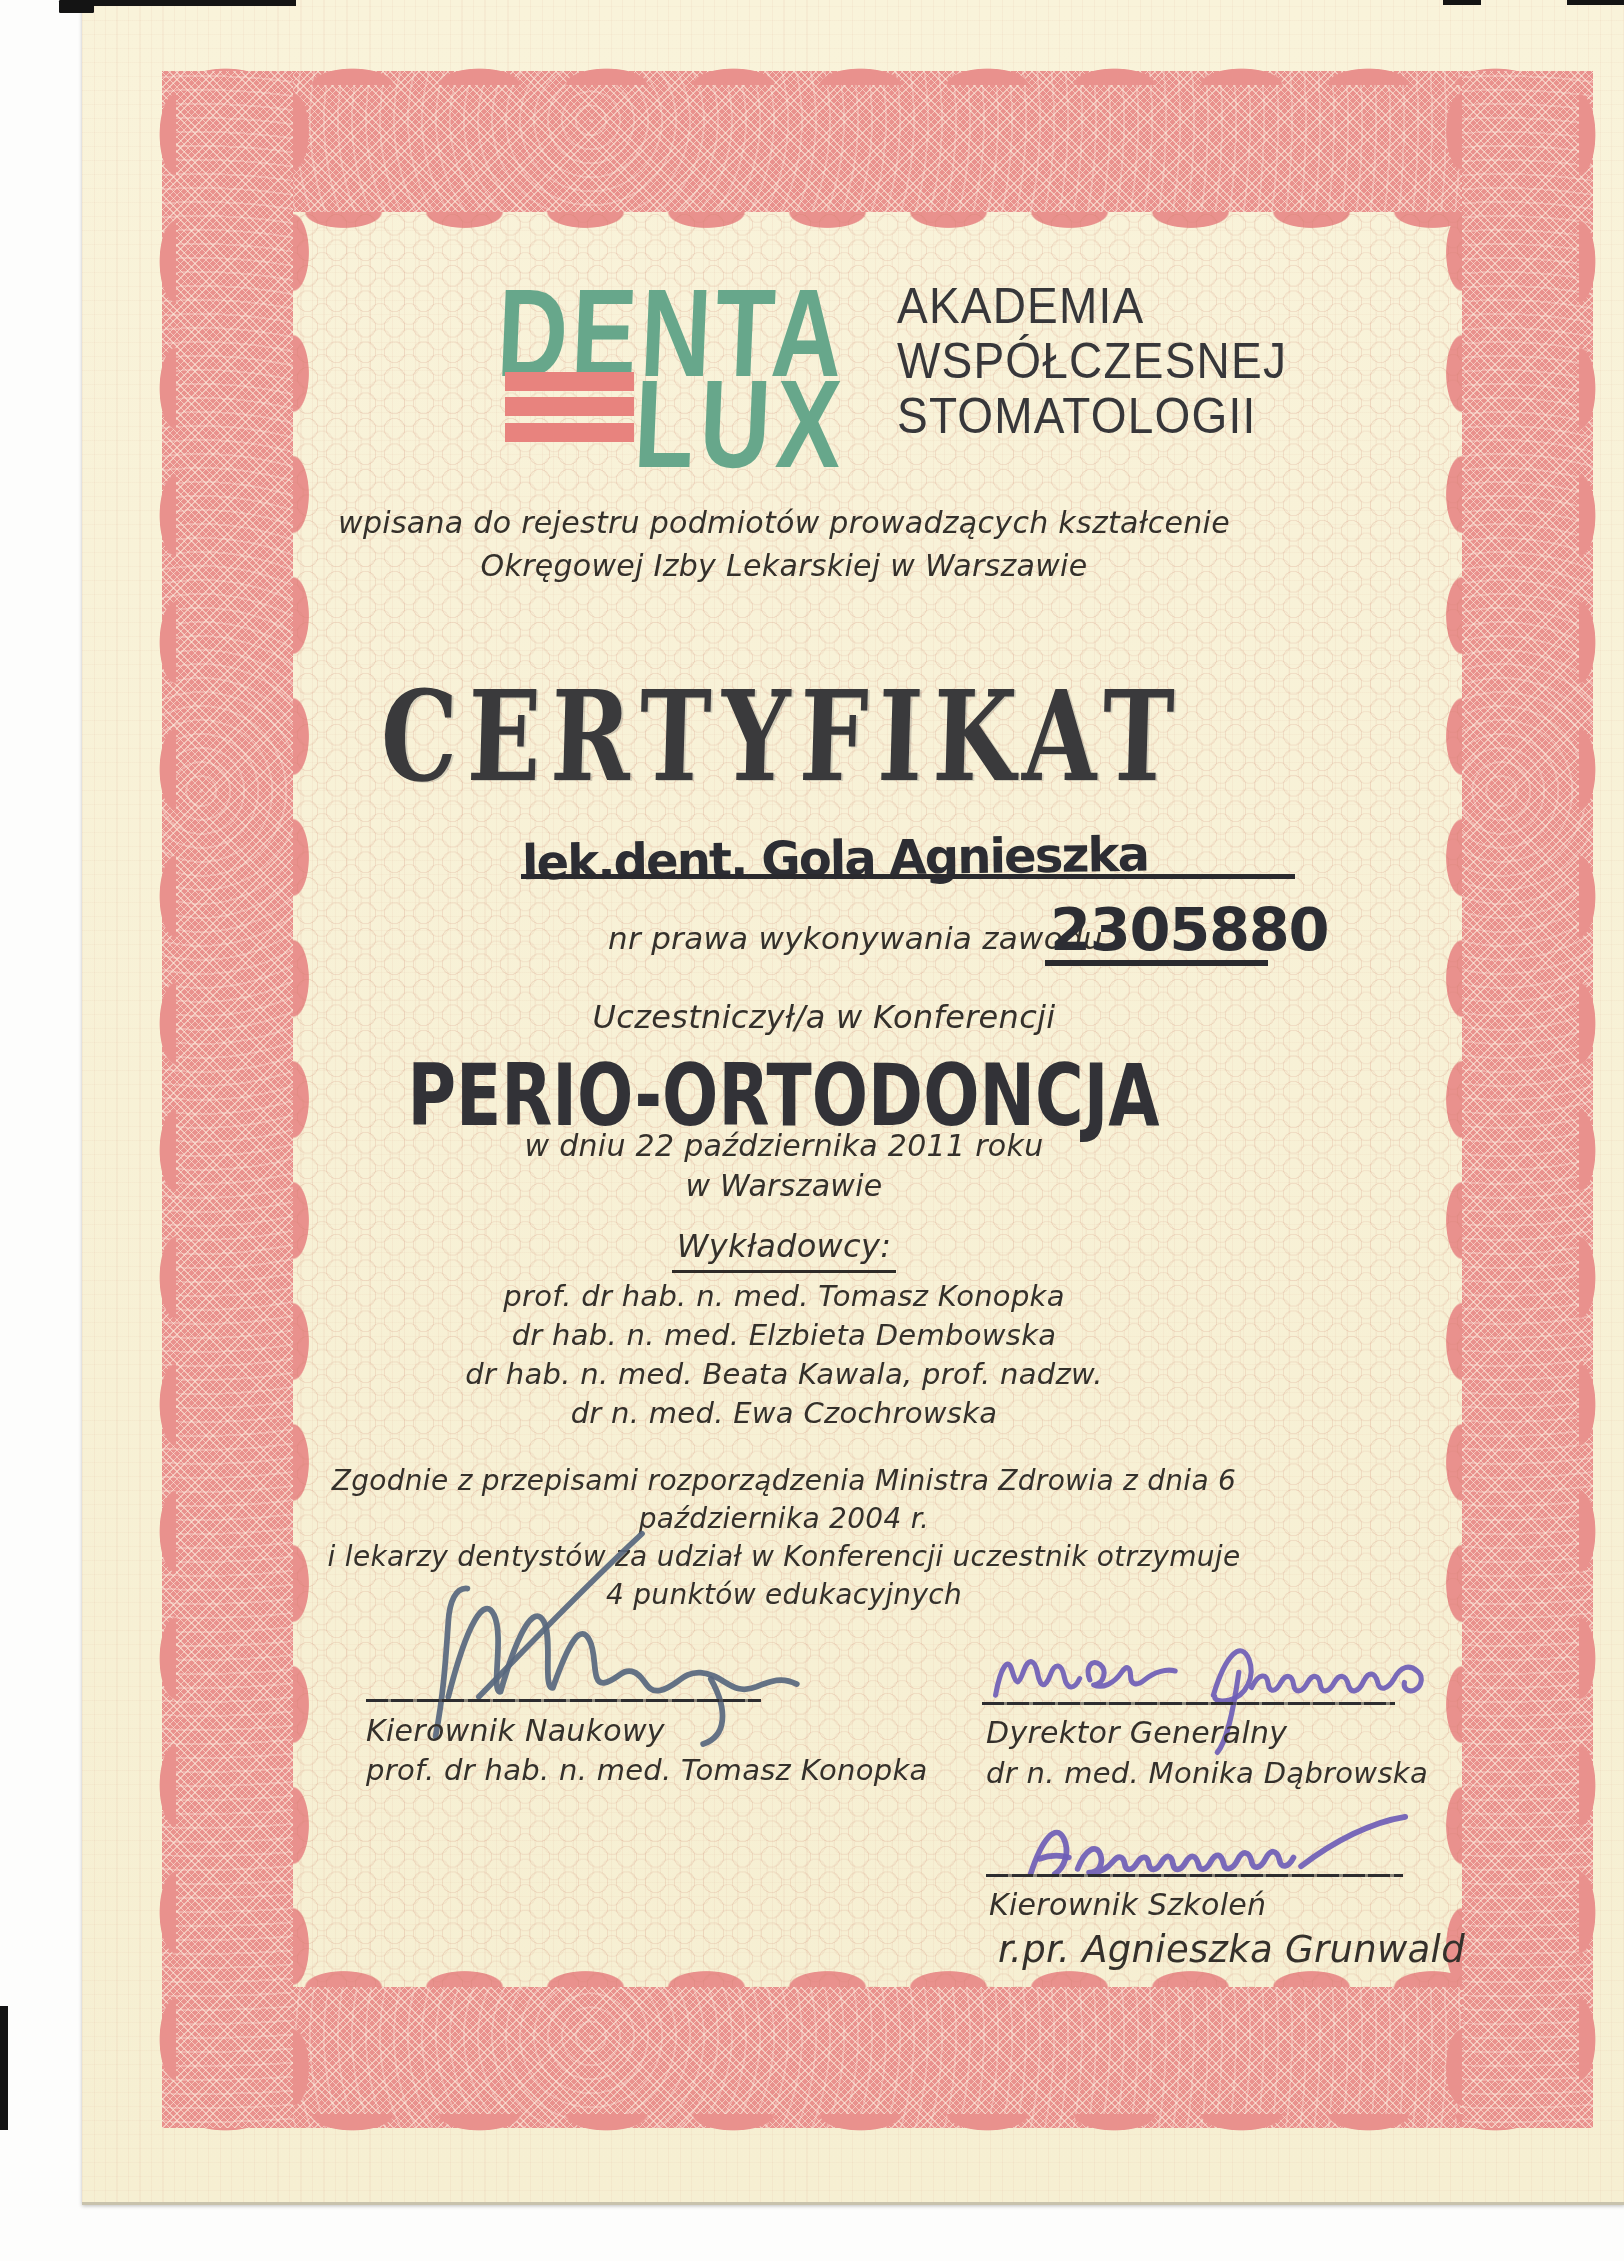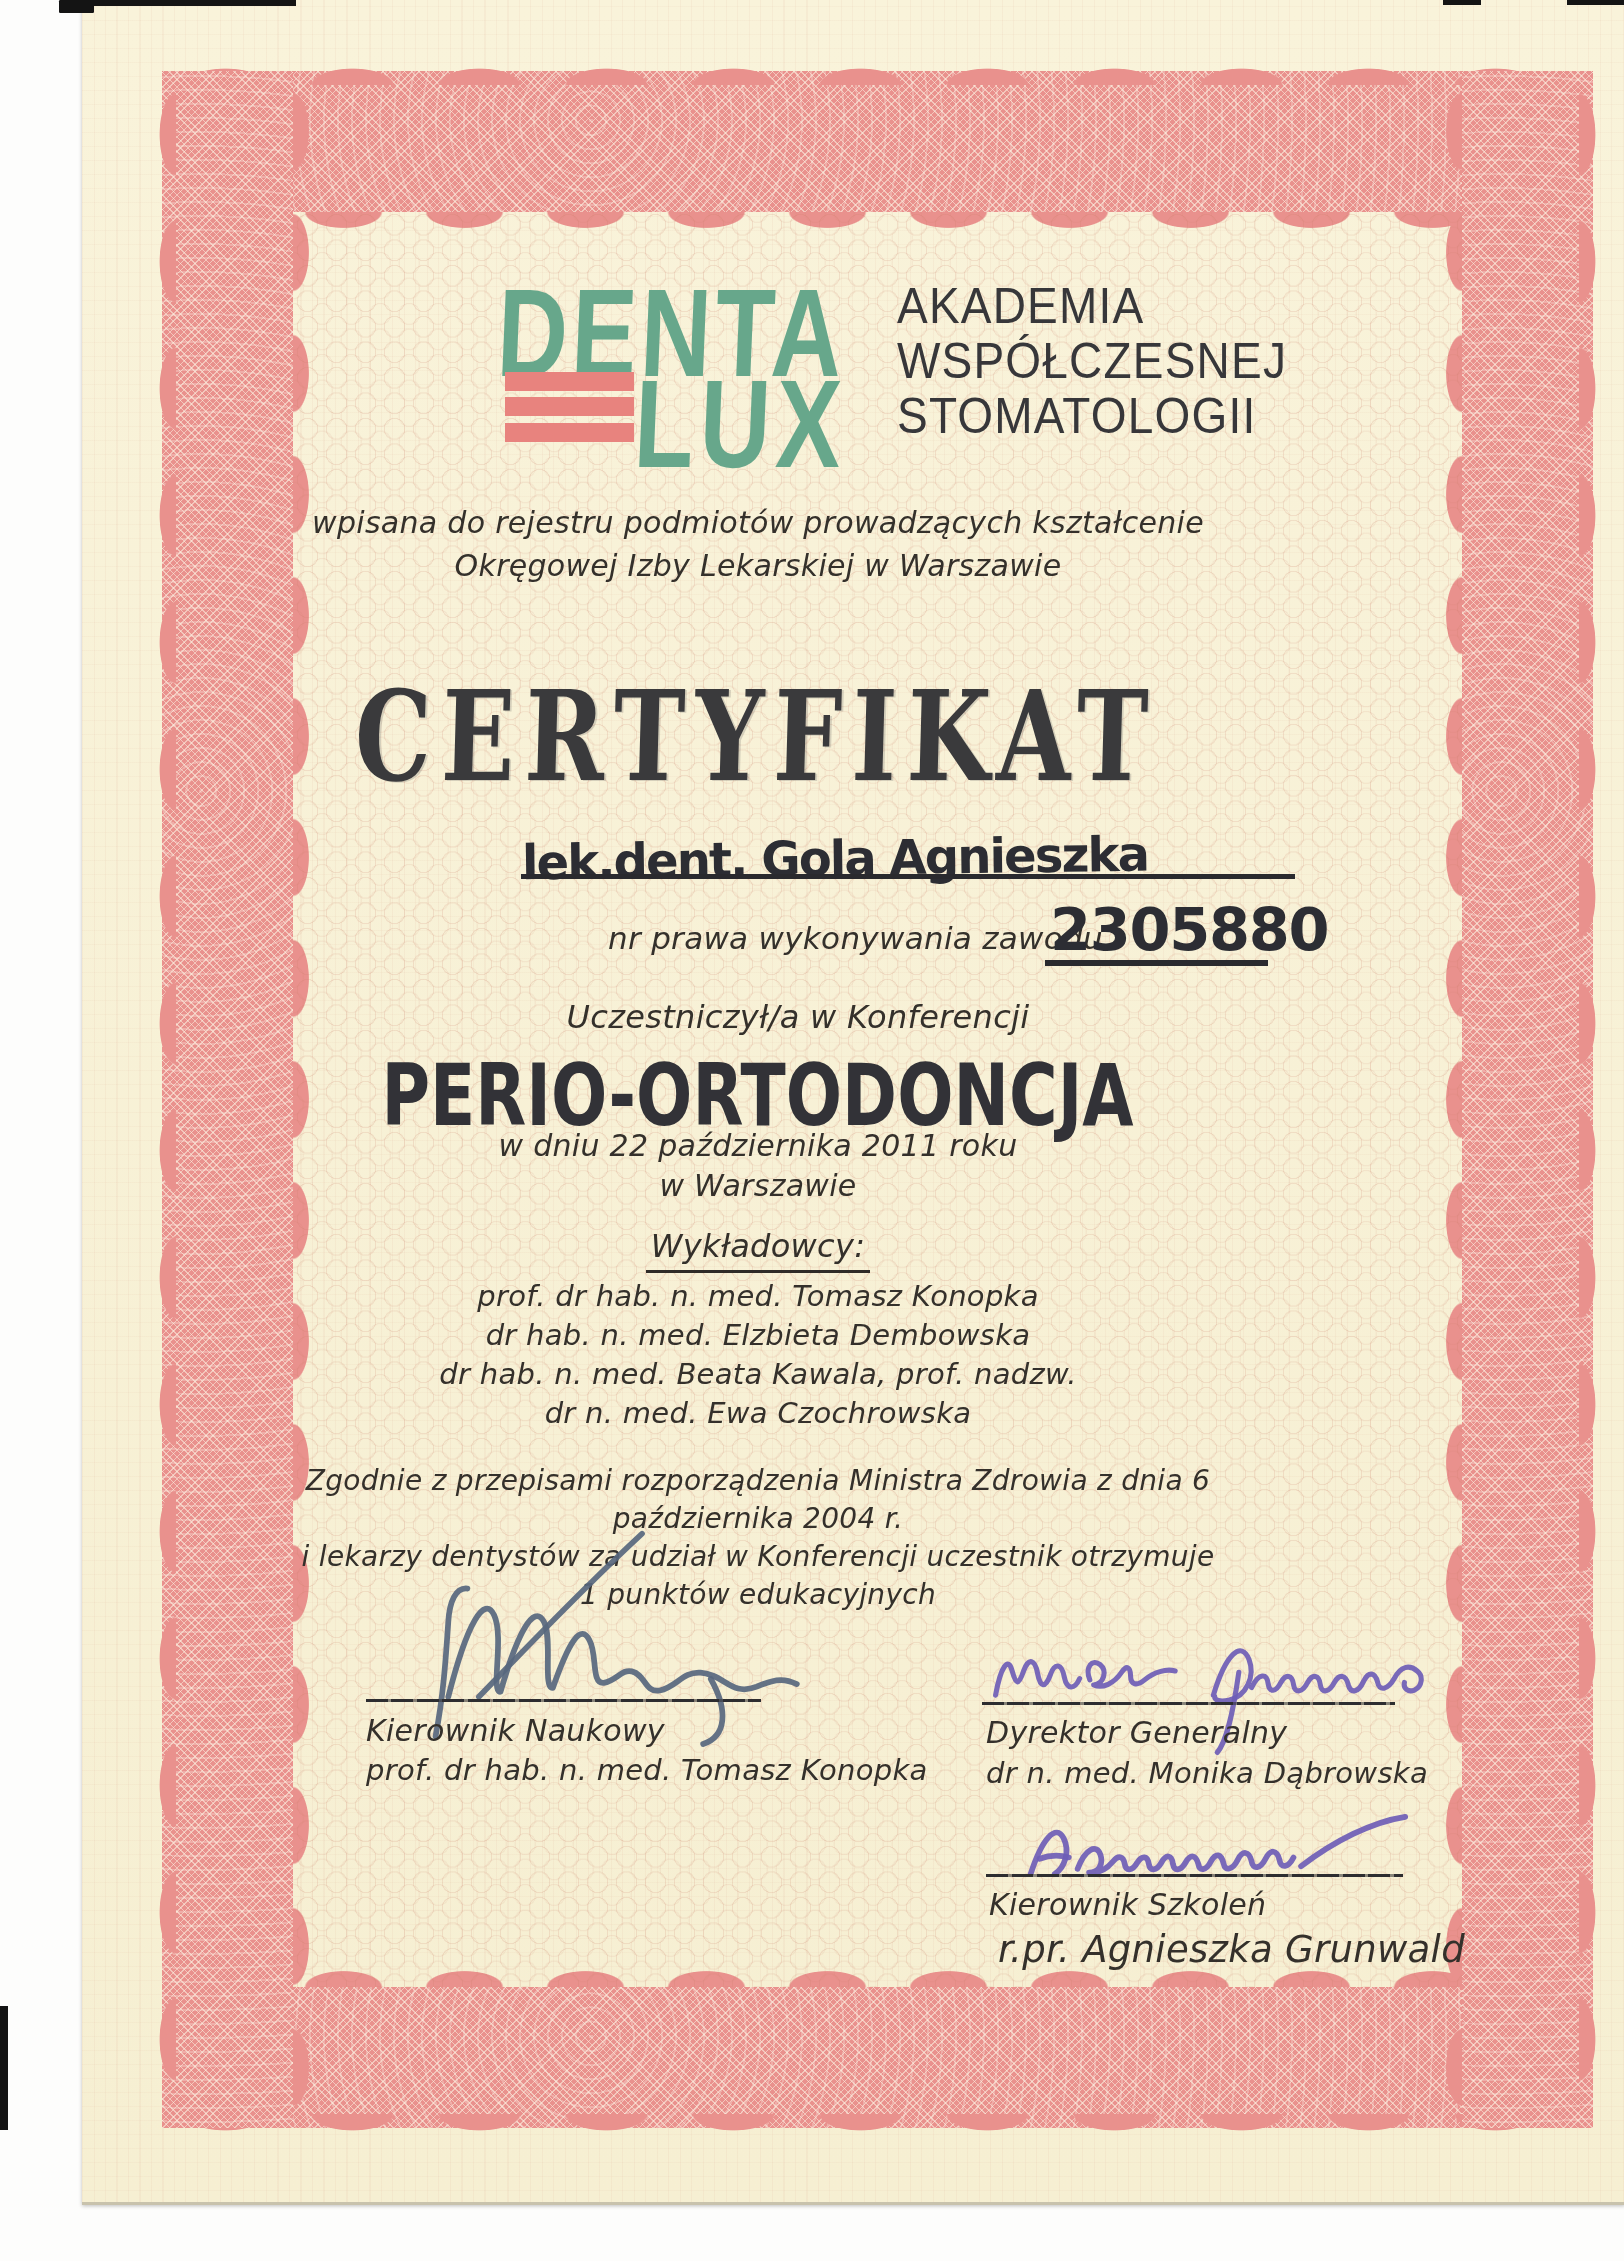--- a/index.html
+++ b/index.html
@@ -51,21 +51,21 @@
   #inner-pattern{position:absolute;left:293px;top:212px;width:1169px;height:1775px;
     background-image:
       radial-gradient(circle at center, rgba(0,0,0,0) 9.6px, rgba(200,120,100,.17) 10px 10.8px, rgba(0,0,0,0) 11px),
       radial-gradient(circle at center, rgba(0,0,0,0) 9.6px, rgba(200,120,100,.13) 10px 10.8px, rgba(0,0,0,0) 11px);
     background-size:29px 25.5px,29px 25.5px;background-position:0 0,14.7px 12.7px;}
   
   .hand{position:absolute;font-family:"DejaVu Sans",cursive;font-style:italic;
         color:#34302b;letter-spacing:0.3px;white-space:nowrap;}
   .marker{position:absolute;font-family:"DejaVu Sans",cursive;font-weight:700;
         color:#2c2d33;white-space:nowrap;}
-  .center{position:absolute;left:282px;width:952px;text-align:center;}
+  .center{position:absolute;left:308px;width:952px;text-align:center;}
   .center .hand-c{font-family:"DejaVu Sans",cursive;font-style:italic;color:#34302b;letter-spacing:0.3px;}
   #logo-denta,#logo-lux{position:absolute;font-family:"Liberation Sans",sans-serif;font-weight:700;
         color:#67a78b;line-height:1;transform:scale(.78,1) skewX(-3deg);transform-origin:left top;white-space:nowrap;}
   #logo-denta{left:500px;top:270px;font-size:125px;letter-spacing:5.1px;}
   #logo-lux{left:637px;top:361px;font-size:125px;letter-spacing:7.6px;}
   #logo-stripes{position:absolute;left:505px;top:372px;width:129px;height:70px;
         background:repeating-linear-gradient(180deg,#e8837e 0 19px, rgba(0,0,0,0) 19px 25.5px);}
   #org-block{position:absolute;left:897px;top:279px;font-family:"Liberation Sans",sans-serif;
         font-size:50px;line-height:55px;letter-spacing:1.3px;color:#37373a;
         transform:scaleX(.92);transform-origin:left top;white-space:nowrap;}
@@ -150,21 +150,21 @@
   <div class="center siglines" style="top:1277px;">
     <div class="hand-c">prof. dr hab. n. med. Tomasz Konopka</div>
     <div class="hand-c">dr hab. n. med. Elzbieta Dembowska</div>
     <div class="hand-c">dr hab. n. med. Beata Kawala, prof. nadzw.</div>
     <div class="hand-c">dr n. med. Ewa Czochrowska</div>
   </div>
 
   <div class="center" style="top:1462px;line-height:38px;font-size:28px;">
     <div class="hand-c">Zgodnie z przepisami rozporządzenia Ministra Zdrowia z dnia 6 października 2004 r.</div>
     <div class="hand-c">i lekarzy dentystów za udział w Konferencji uczestnik otrzymuje</div>
-    <div class="hand-c">1 punktów edukacyjnych</div>
+    <div class="hand-c">4 punktów edukacyjnych</div>
   </div>
 
   <svg class="sig" style="left:354px;top:1526px;" width="446" height="220" viewBox="0 0 700 345">
     <g stroke="#57677e" stroke-width="9">
       <path d="M452 12 C370 88 265 196 196 268"></path>
       <path d="M178 98 C160 96 150 118 148 150 C144 210 140 268 128 330"></path>
       <path d="M148 268 C178 150 205 108 220 140 C236 174 214 262 230 260 C256 170 282 120 298 150 C312 176 296 256 312 254 C338 180 356 152 370 180 C382 202 372 248 392 246 C412 243 420 224 436 228 C458 233 456 262 480 258 C506 253 516 228 544 230 C582 233 592 268 632 252 C664 238 678 240 695 248"></path>
       <path d="M560 240 C588 290 584 330 548 342"></path>
     </g>
   </svg>

